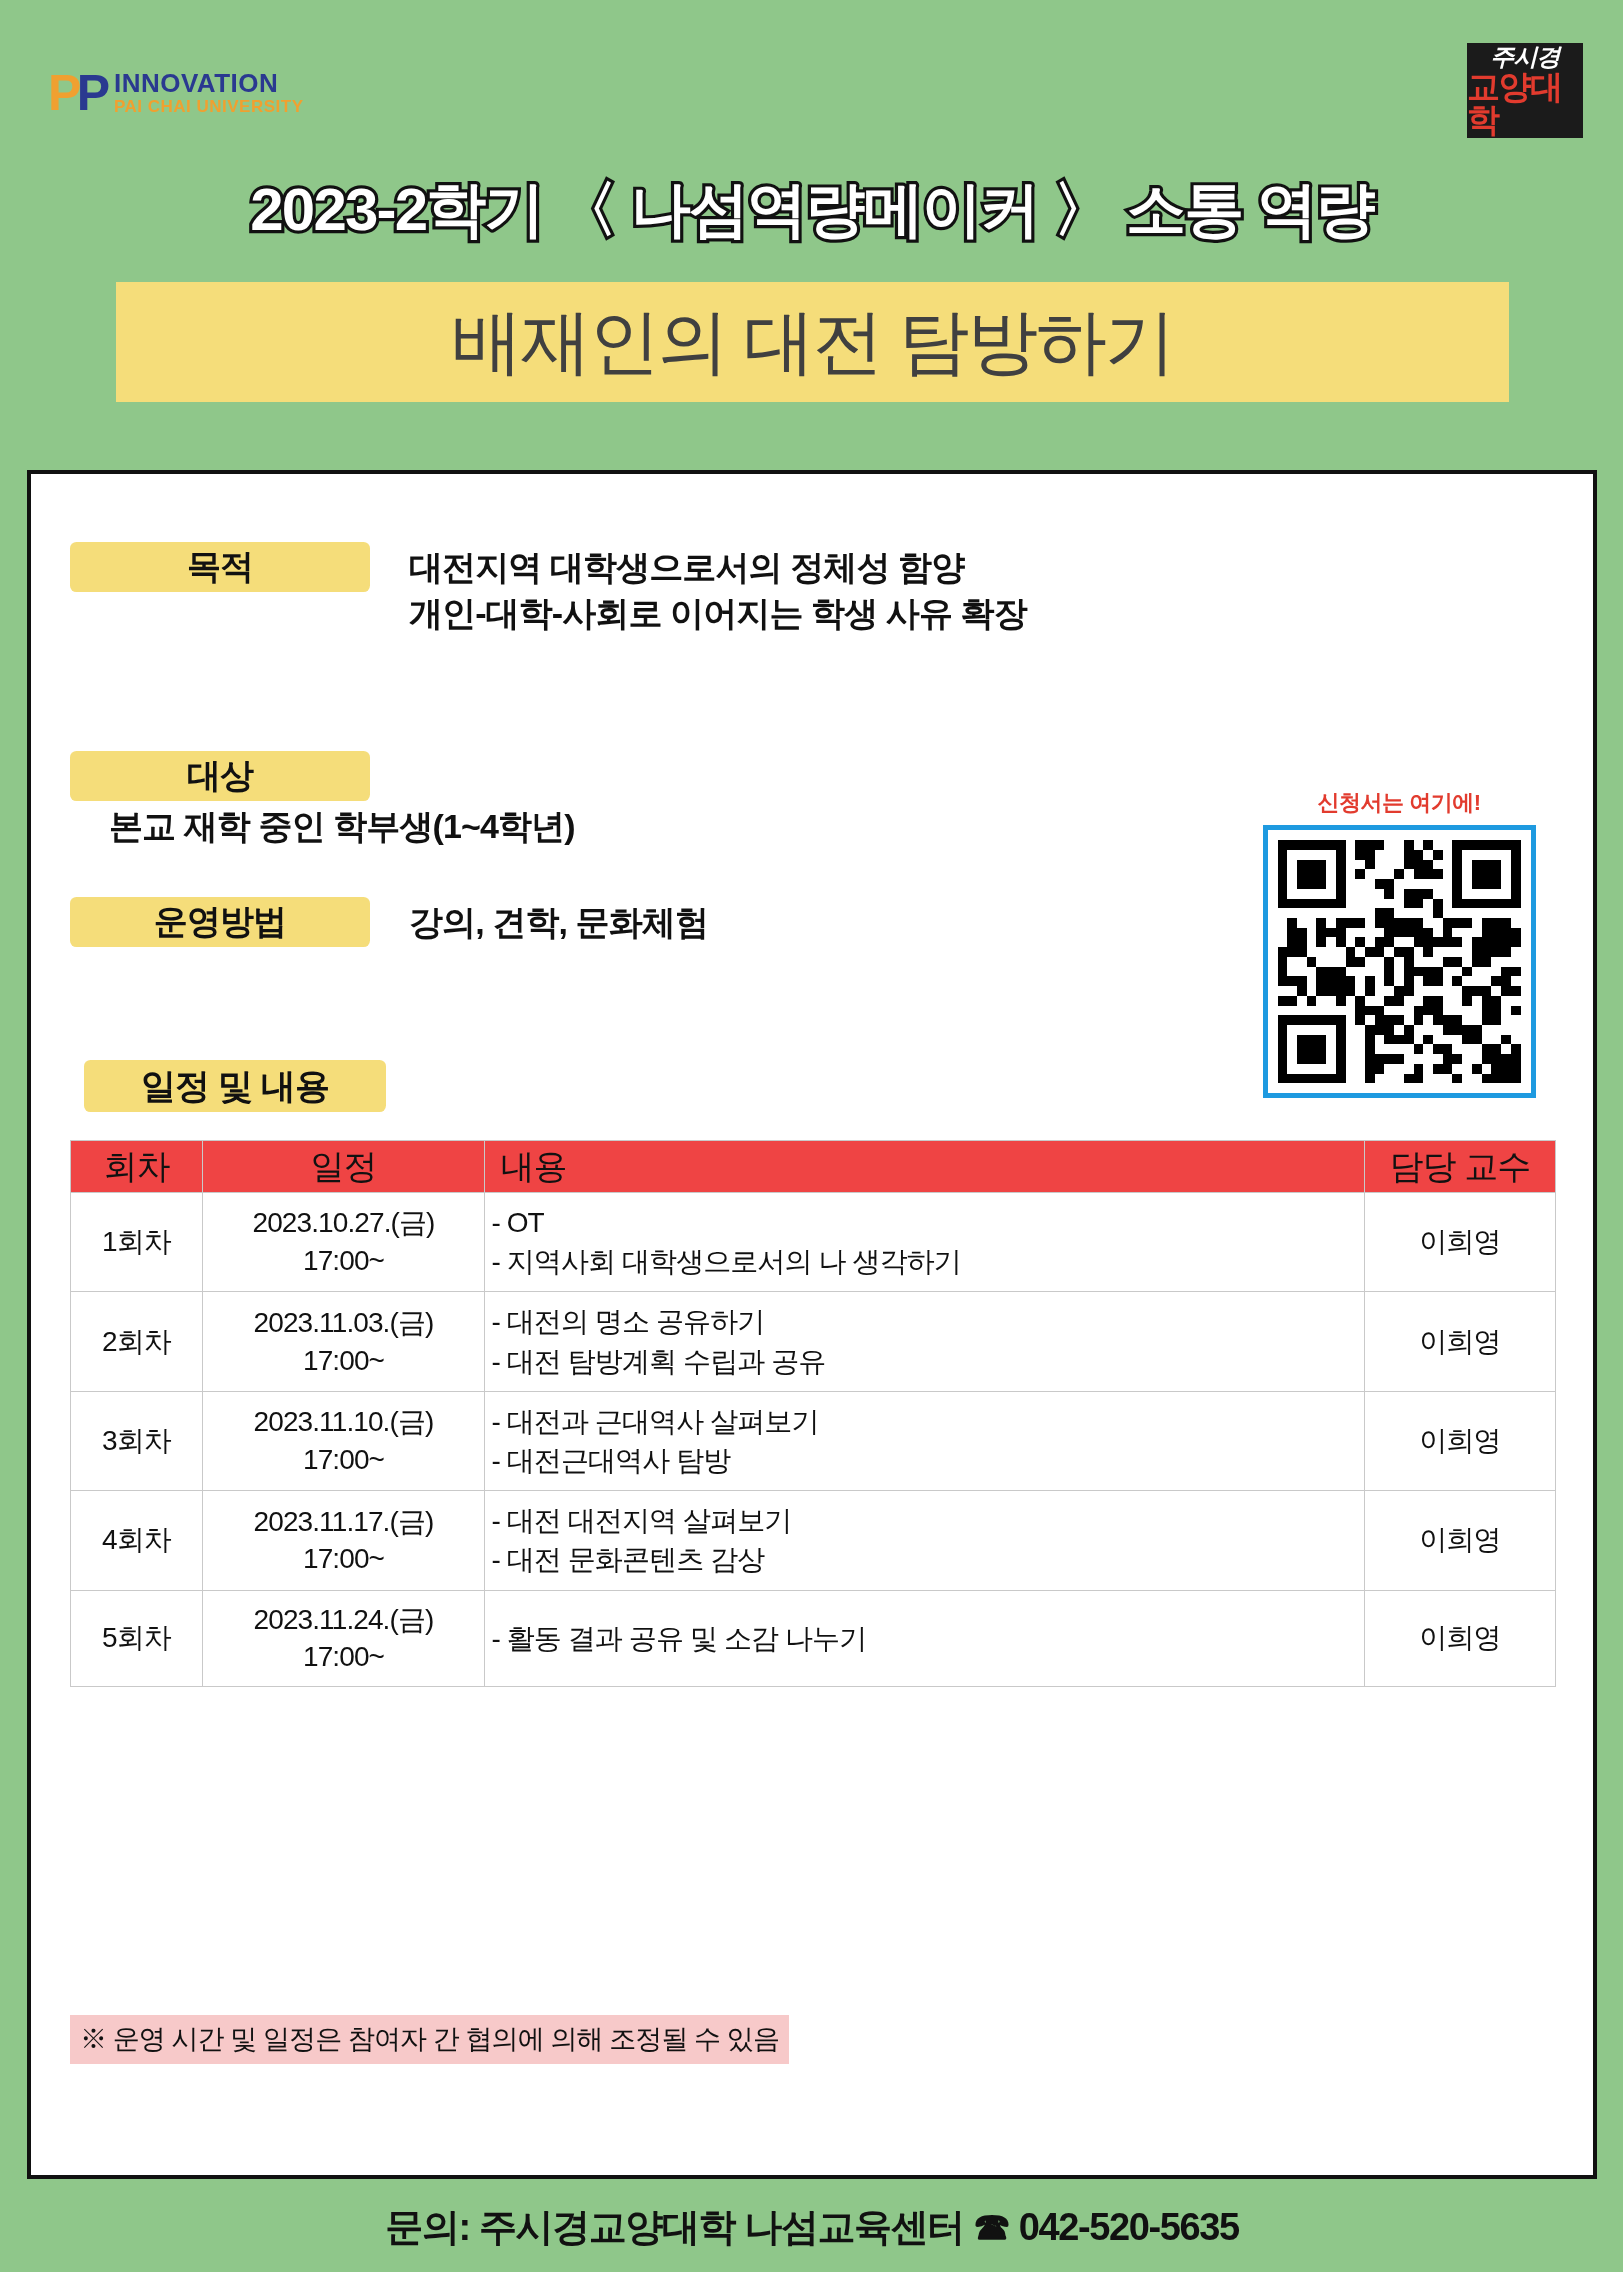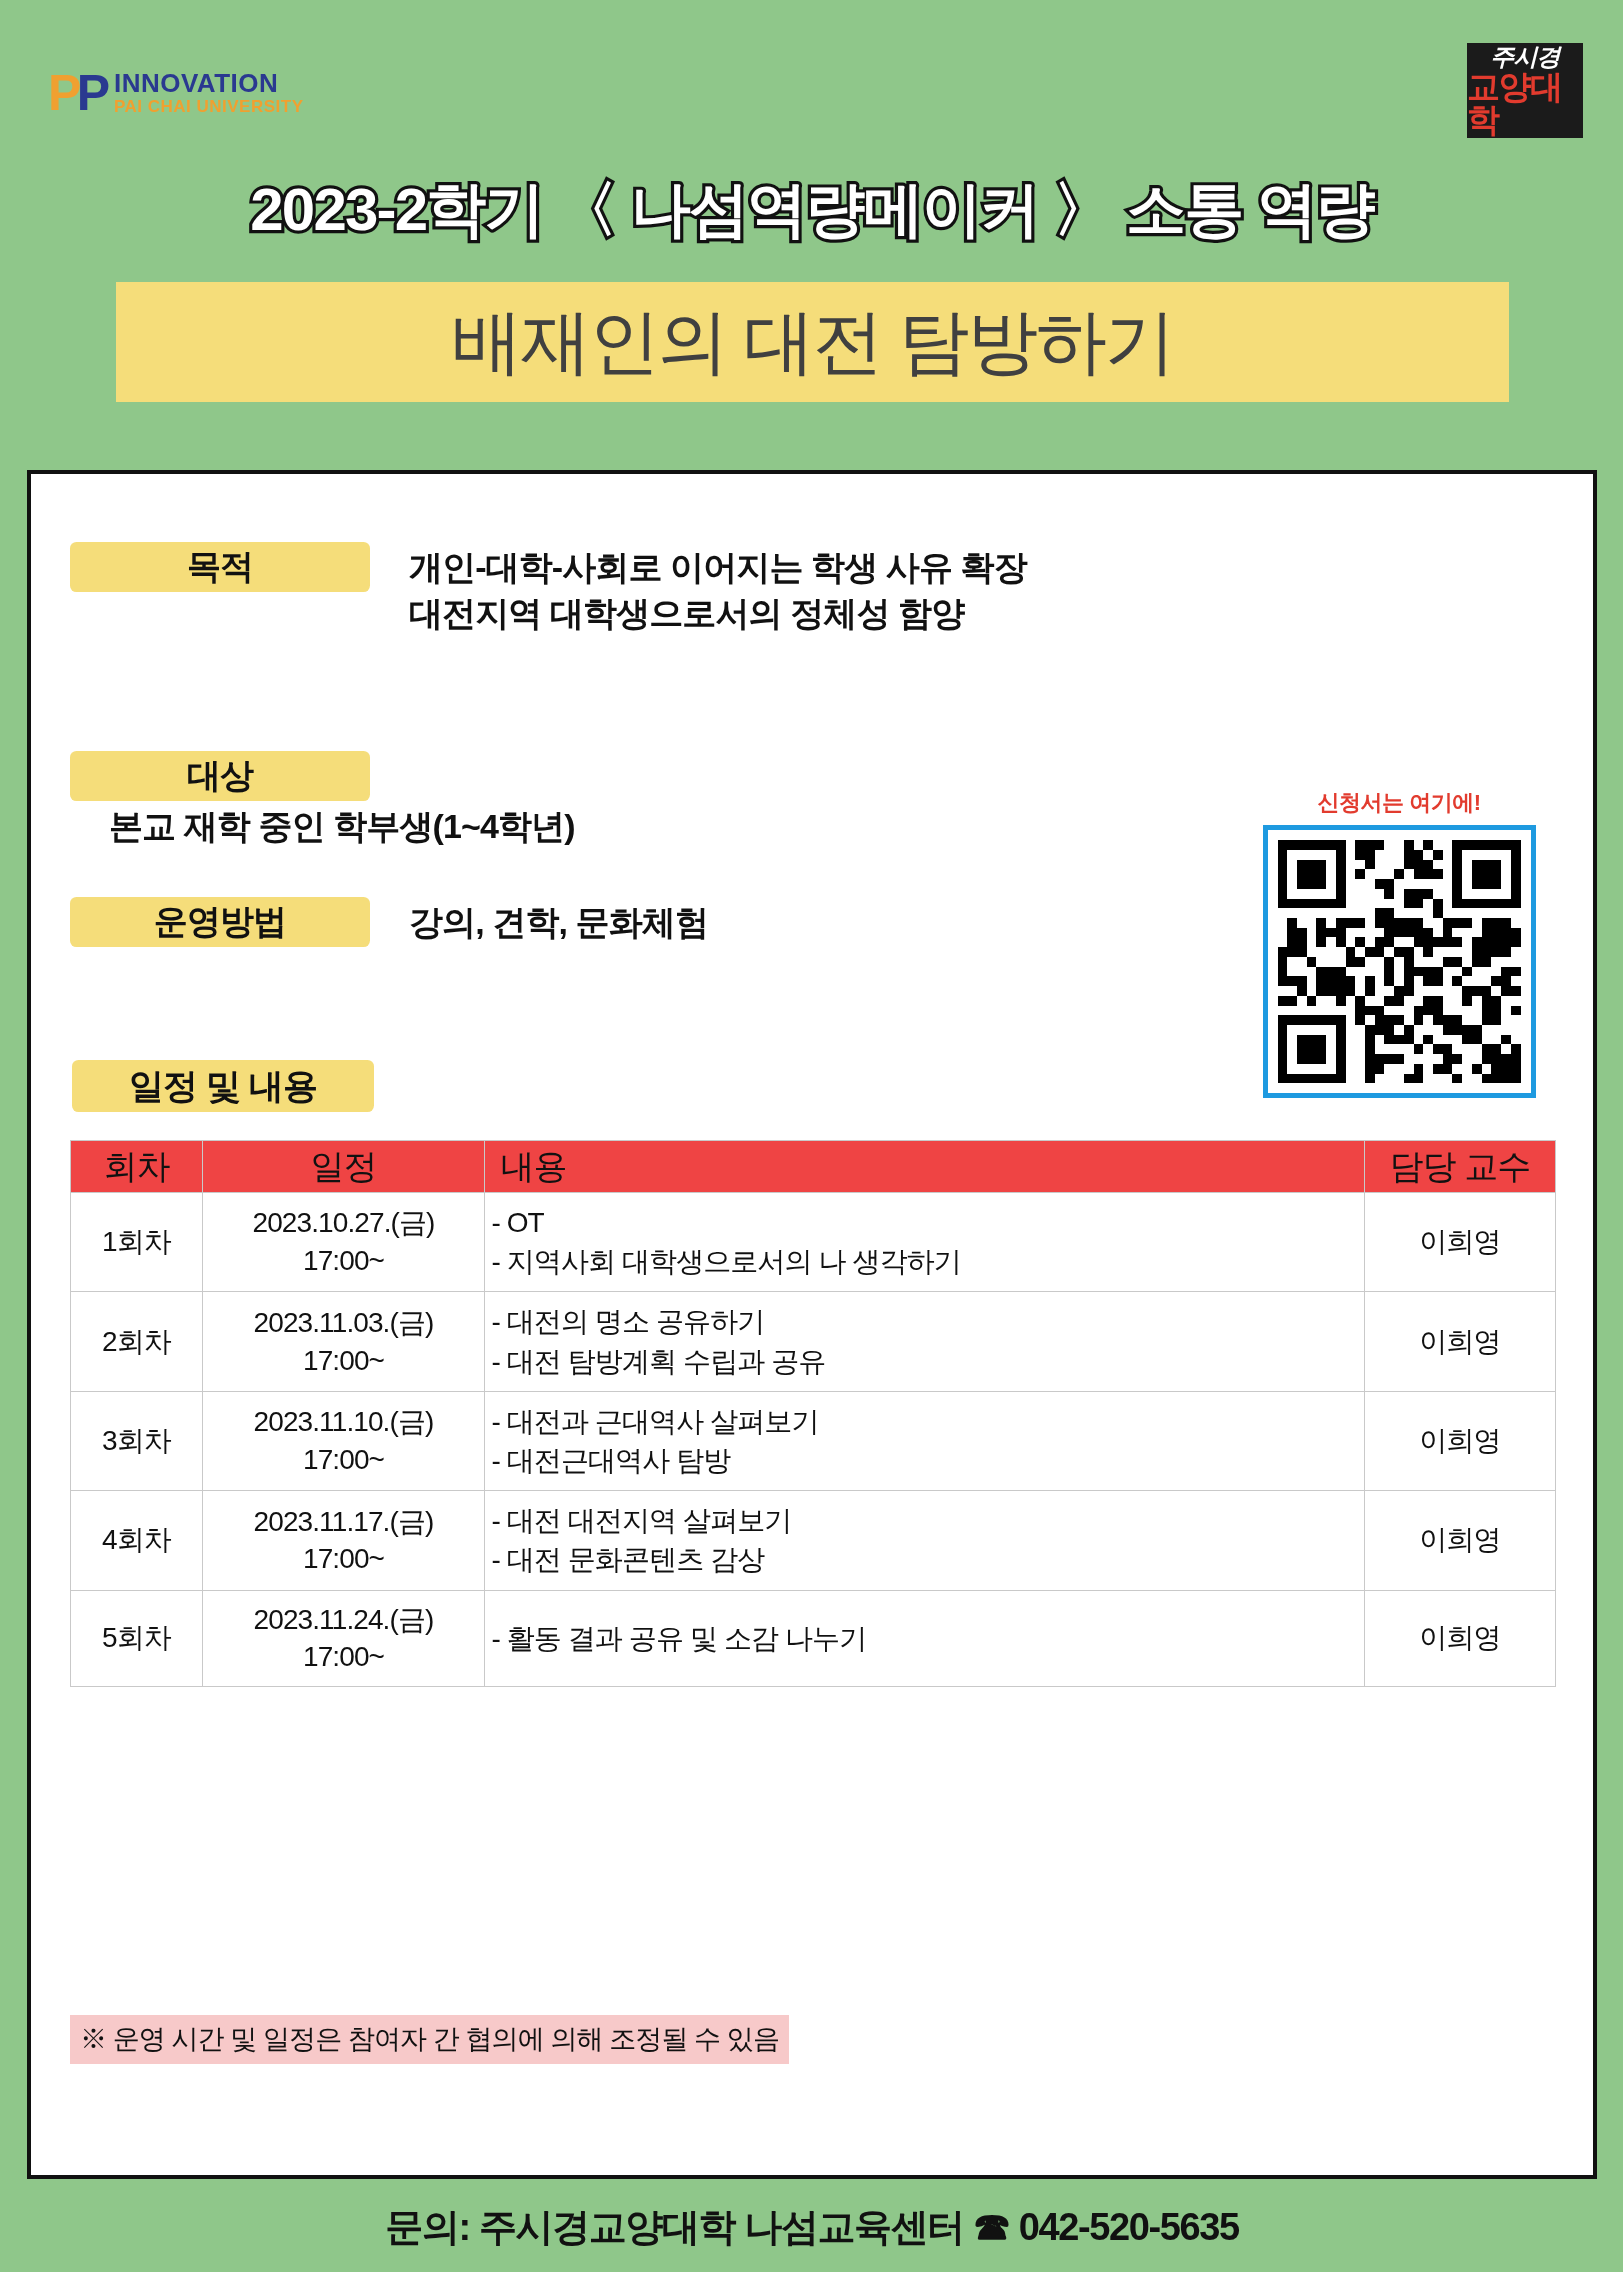--- a/index.html
+++ b/index.html
@@ -151,21 +151,21 @@
   #row-target .tag { width: 300px; }
   #row-target .info-text { margin-left: 39px; margin-top: 2.7px; }
 
   #row-method { top: 423px; left: 39px; }
   #row-method .tag { width: 300px; }
   #row-method .info-text { margin-left: 39px; margin-top: 2.7px; }
 
   .schedule-tag {
     position: absolute;
     top: 586px;
-    left: 41px;
+    left: 53px;
     background: #f5dd7a;
     border-radius: 6.4px;
     height: 52px;
     width: 302px;
     display: flex;
     align-items: center;
     justify-content: center;
     font-size: 35px;
     font-weight: bold;
     color: #111;
@@ -279,22 +279,22 @@
 
 <div class="title-band">
   <div class="t">배재인의 대전 탐방하기</div>
 </div>
 
 <div class="card">
 
   <div class="info-row" id="row-purpose">
     <div class="tag">목적</div>
     <div class="info-text">
+      <div>대전지역 대학생으로서의 정체성 함양</div>
       <div>개인-대학-사회로 이어지는 학생 사유 확장</div>
-      <div>대전지역 대학생으로서의 정체성 함양</div>
     </div>
   </div>
 
   <div class="info-row" id="row-target">
     <div class="tag">대상</div>
     <div class="info-text">본교 재학 중인 학부생(1~4학년)</div>
   </div>
 
   <div class="info-row" id="row-method">
     <div class="tag">운영방법</div>

